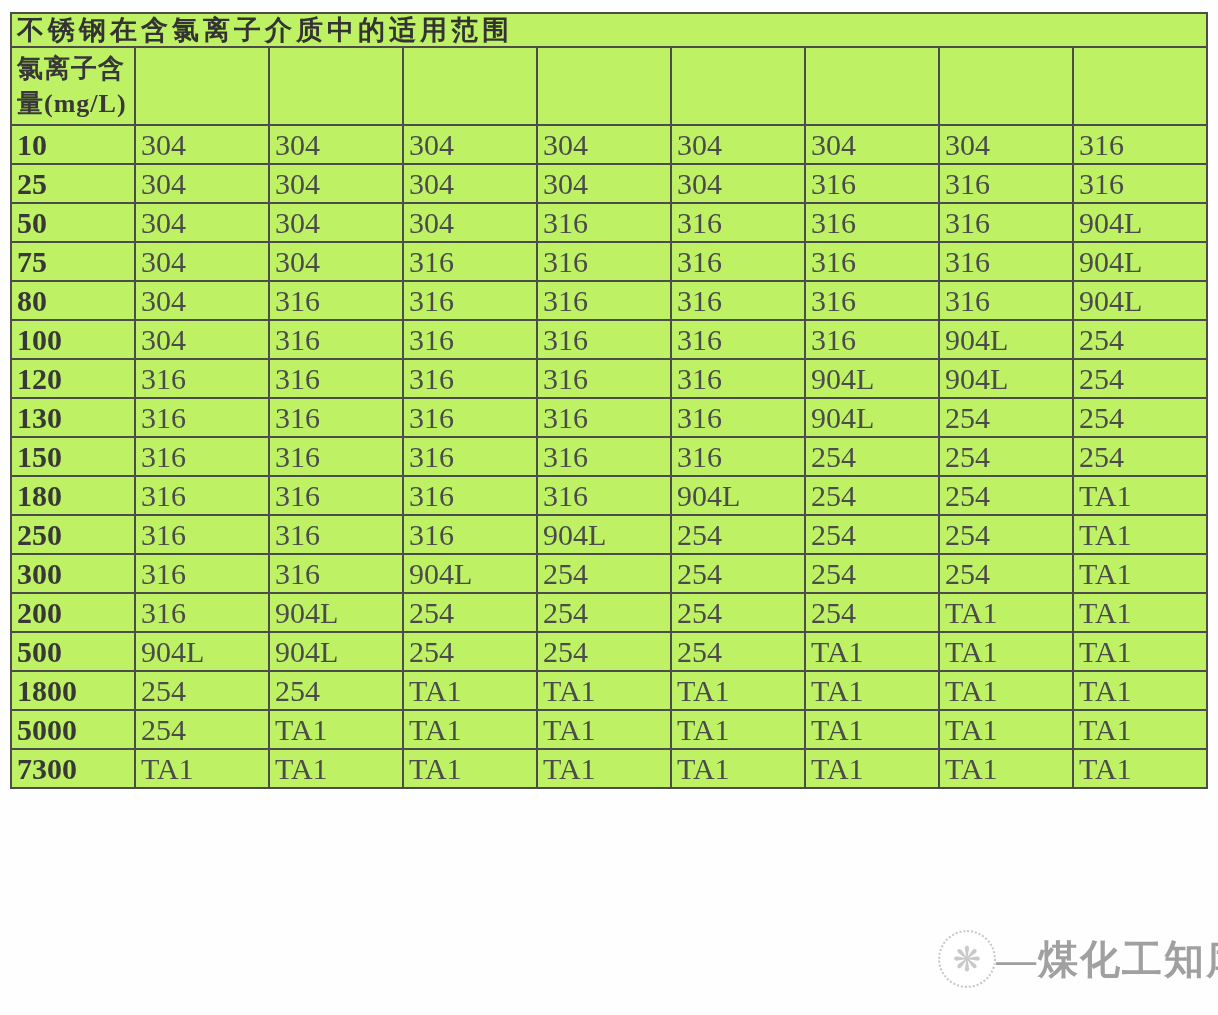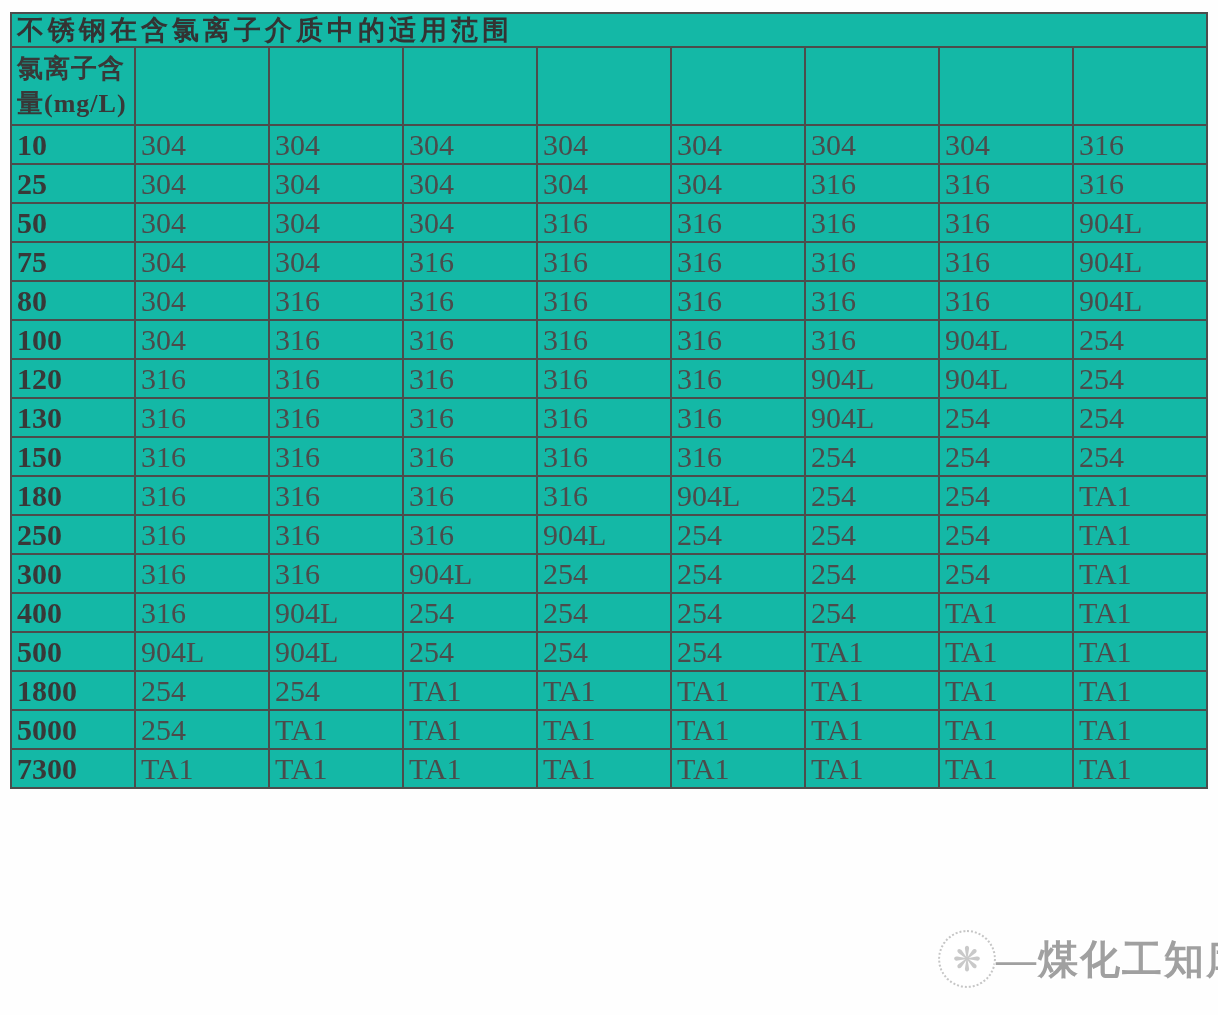--- a/index.html
+++ b/index.html
@@ -15,21 +15,21 @@
     font-family: "Liberation Serif", serif;
     overflow: hidden;
   }
   table.steel-table {
     position: absolute;
     left: 10px;
     top: 12px;
     width: 1196px;
     border-collapse: collapse;
     table-layout: fixed;
-    background: #14b8a6;
+    background: #bef264;
   }
   table.steel-table td {
     border: 2px solid #4c4c4c;
     padding: 0 0 0 5px;
     vertical-align: middle;
     overflow: hidden;
     white-space: nowrap;
   }
   tr.title-row td {
     height: 32px;
@@ -265,21 +265,21 @@
           <td class="cell">316</td>
           <td class="cell">316</td>
           <td class="cell">904L</td>
           <td class="cell">254</td>
           <td class="cell">254</td>
           <td class="cell">254</td>
           <td class="cell">254</td>
           <td class="cell">TA1</td>
         </tr>
         <tr class="data-row">
-          <td class="row-label">400</td>
+          <td class="row-label">200</td>
           <td class="cell">316</td>
           <td class="cell">904L</td>
           <td class="cell">254</td>
           <td class="cell">254</td>
           <td class="cell">254</td>
           <td class="cell">254</td>
           <td class="cell">TA1</td>
           <td class="cell">TA1</td>
         </tr>
         <tr class="data-row">

